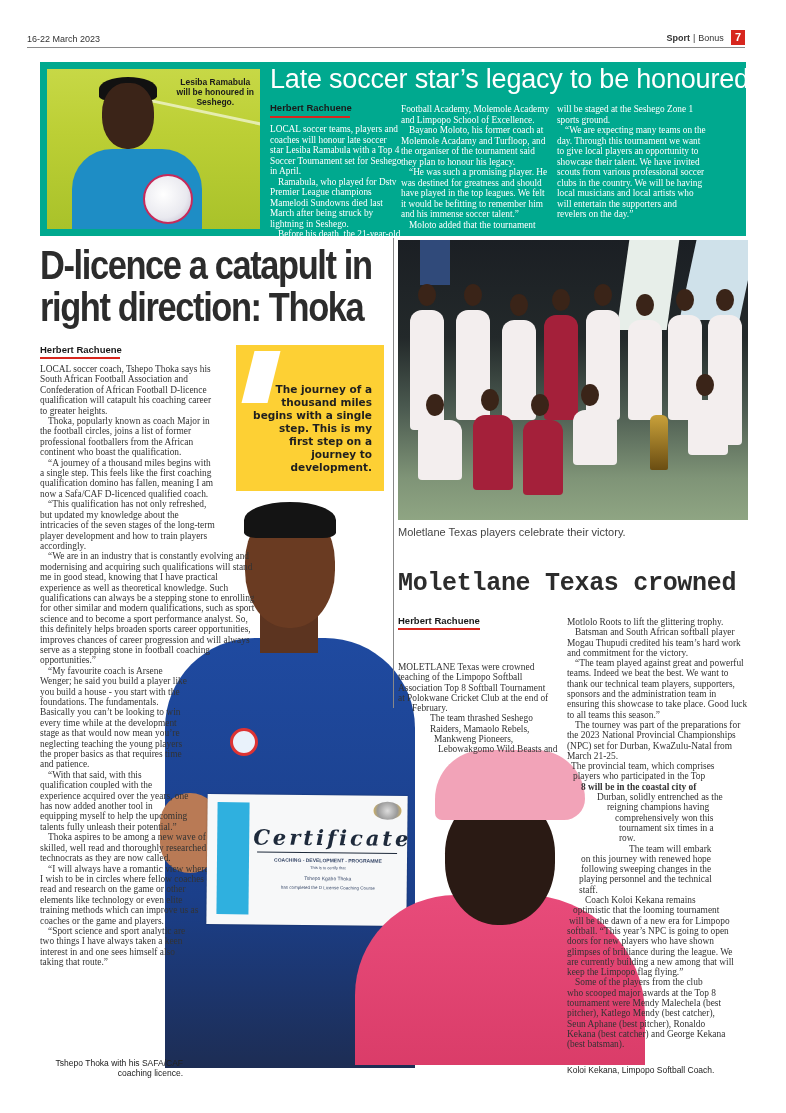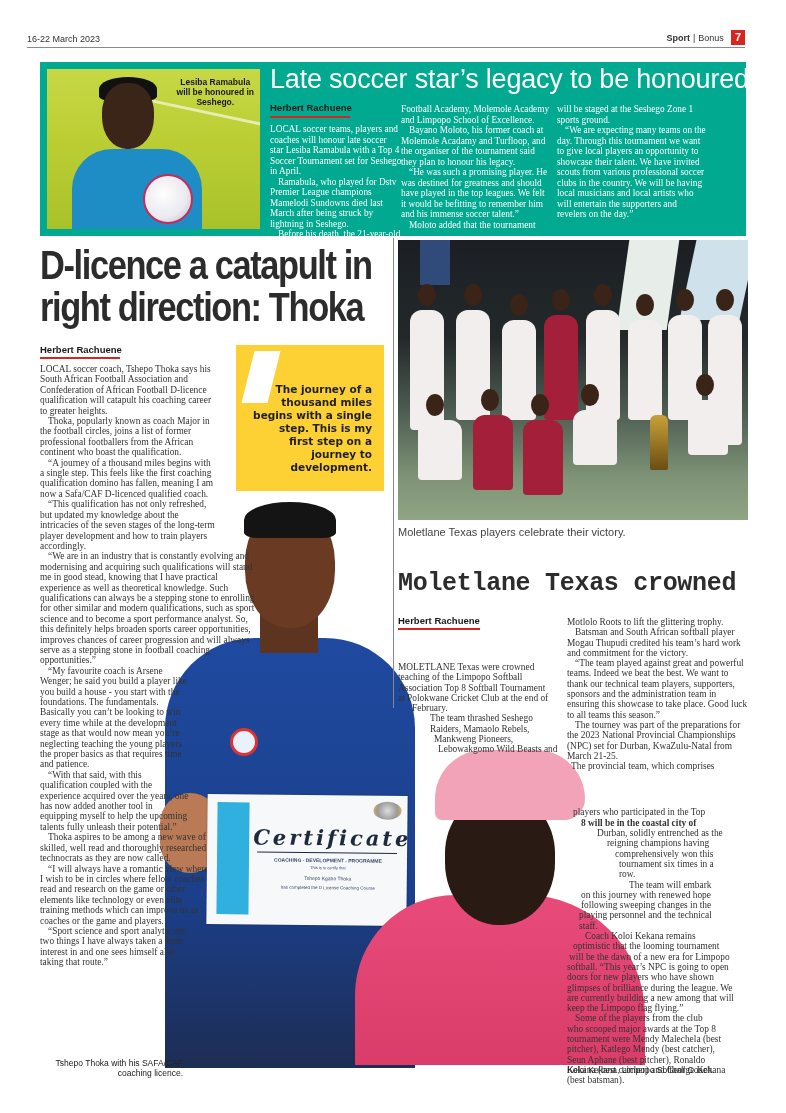--- a/index.html
+++ b/index.html
@@ -225,21 +225,21 @@
   <span class="shape-line" style="padding-left:36px;">Mankweng Pioneers,</span>
   <span class="shape-line" style="padding-left:40px;">Lebowakgomo Wild Beasts and</span>
 </div>
 
 <div class="r-text-b">
   <p>Motlolo Roots to lift the glittering trophy.</p>
   <p class="ind">Batsman and South African softball player Mogau Thupudi credited his team’s hard work and commitment for the victory.</p>
   <p class="ind">“The team played against great and powerful teams. Indeed we beat the best. We want to thank our technical team players, supporters, sponsors and the administration team in ensuring this showcase to take place. Good luck to all teams this season.”</p>
   <p class="ind">The tourney was part of the preparations for the 2023 National Provincial Championships (NPC) set for Durban, KwaZulu-Natal from March 21-25.</p>
   <span class="shape-line" style="padding-left:4px;">The provincial team, which comprises</span>
-  <span class="shape-line" style="padding-left:6px;margin-top:36px;">players who participated in the Top</span>
+  <span class="shape-line" style="padding-left:6px;">players who participated in the Top</span>
   <span class="shape-line" style="padding-left:14px;font-weight:bold;">8 will be in the coastal city of</span>
   <span class="shape-line" style="padding-left:30px;">Durban, solidly entrenched as the</span>
   <span class="shape-line" style="padding-left:40px;">reigning champions having</span>
   <span class="shape-line" style="padding-left:48px;">comprehensively won this</span>
   <span class="shape-line" style="padding-left:52px;">tournament six times in a</span>
   <span class="shape-line" style="padding-left:52px;">row.</span>
   <span class="shape-line" style="padding-left:62px;">The team will embark</span>
   <span class="shape-line" style="padding-left:14px;">on this journey with renewed hope</span>
   <span class="shape-line" style="padding-left:14px;">following sweeping changes in the</span>
   <span class="shape-line" style="padding-left:12px;">playing personnel and the technical</span>

